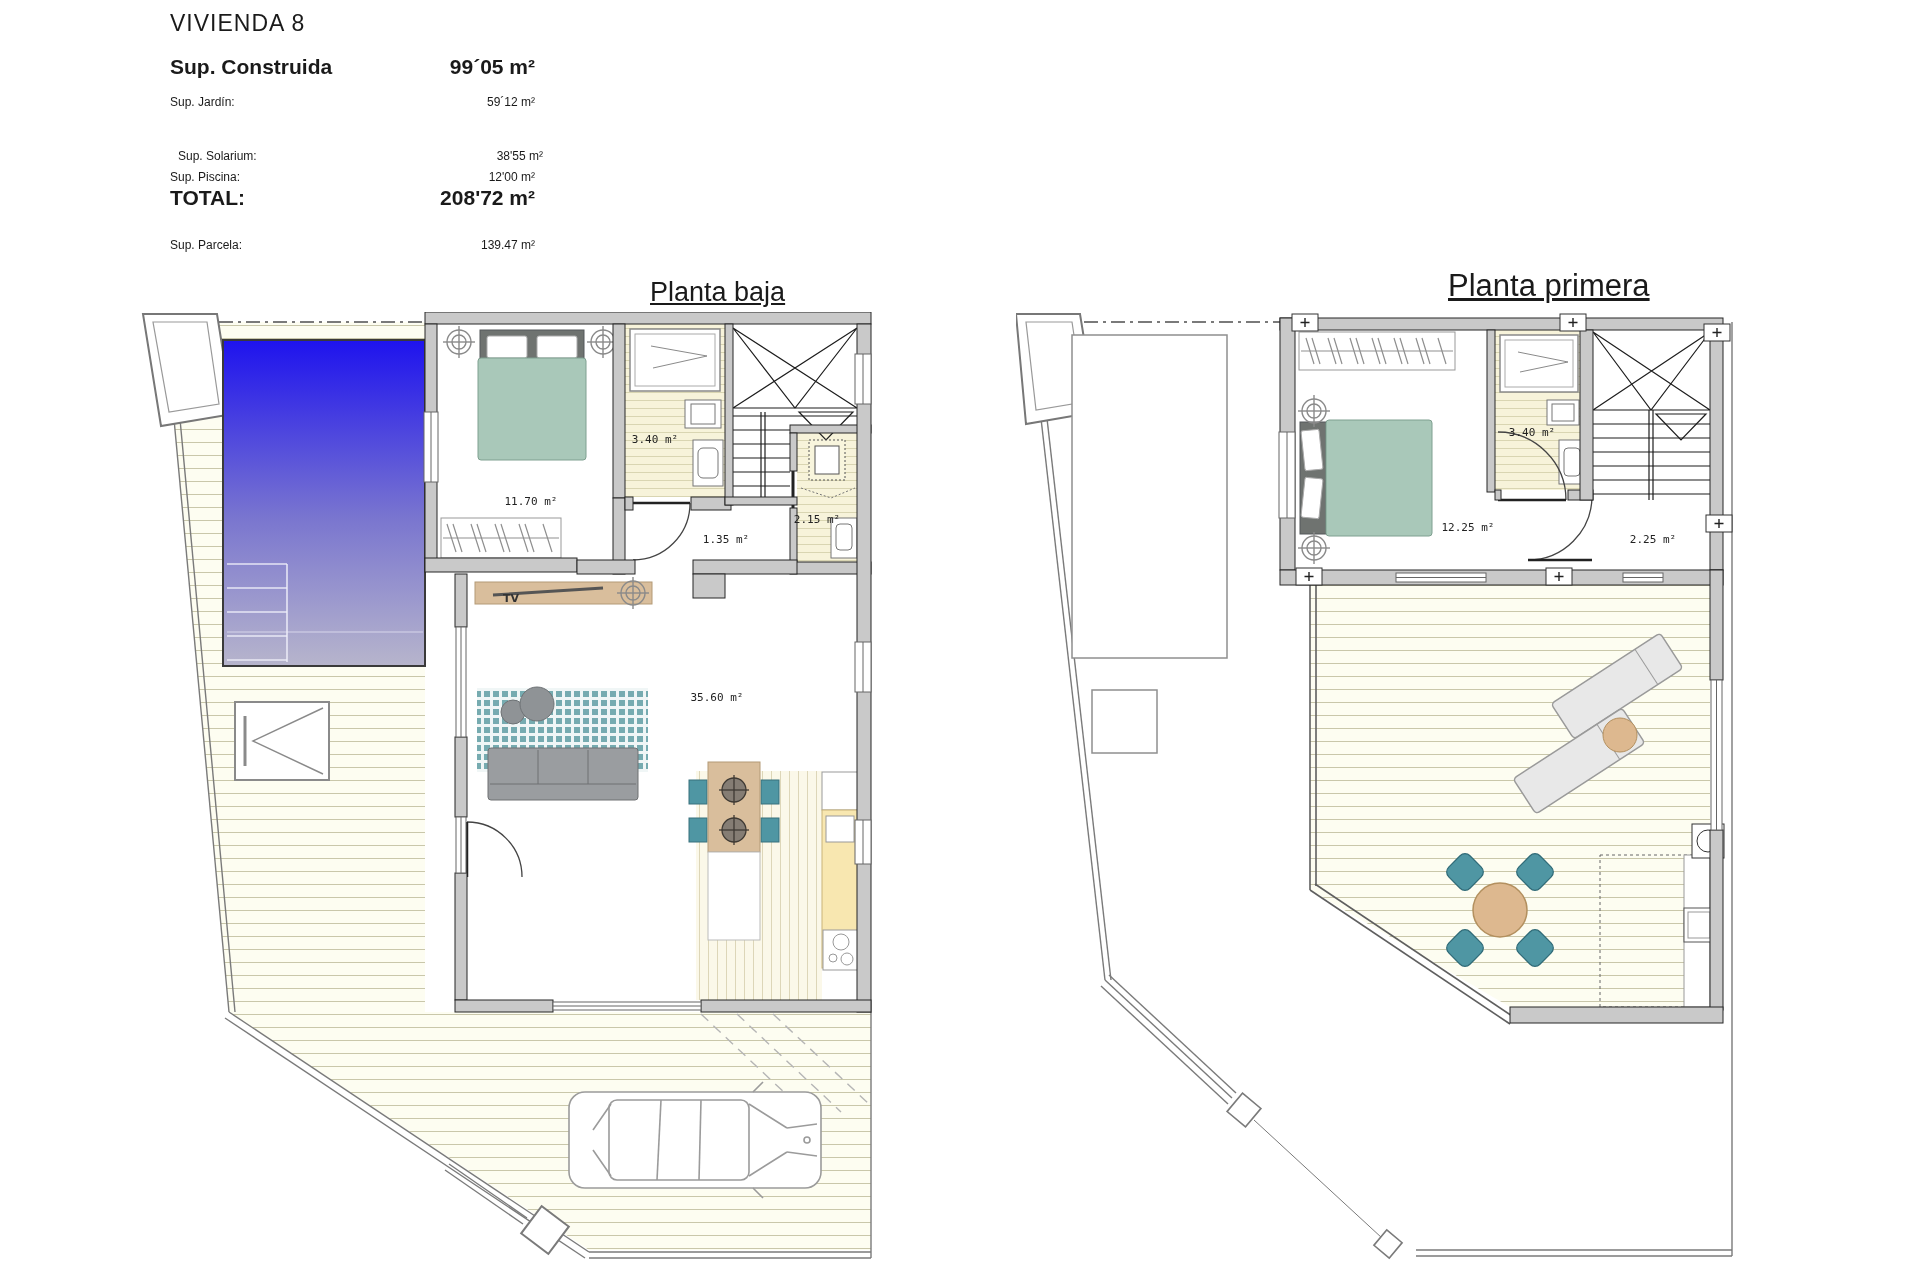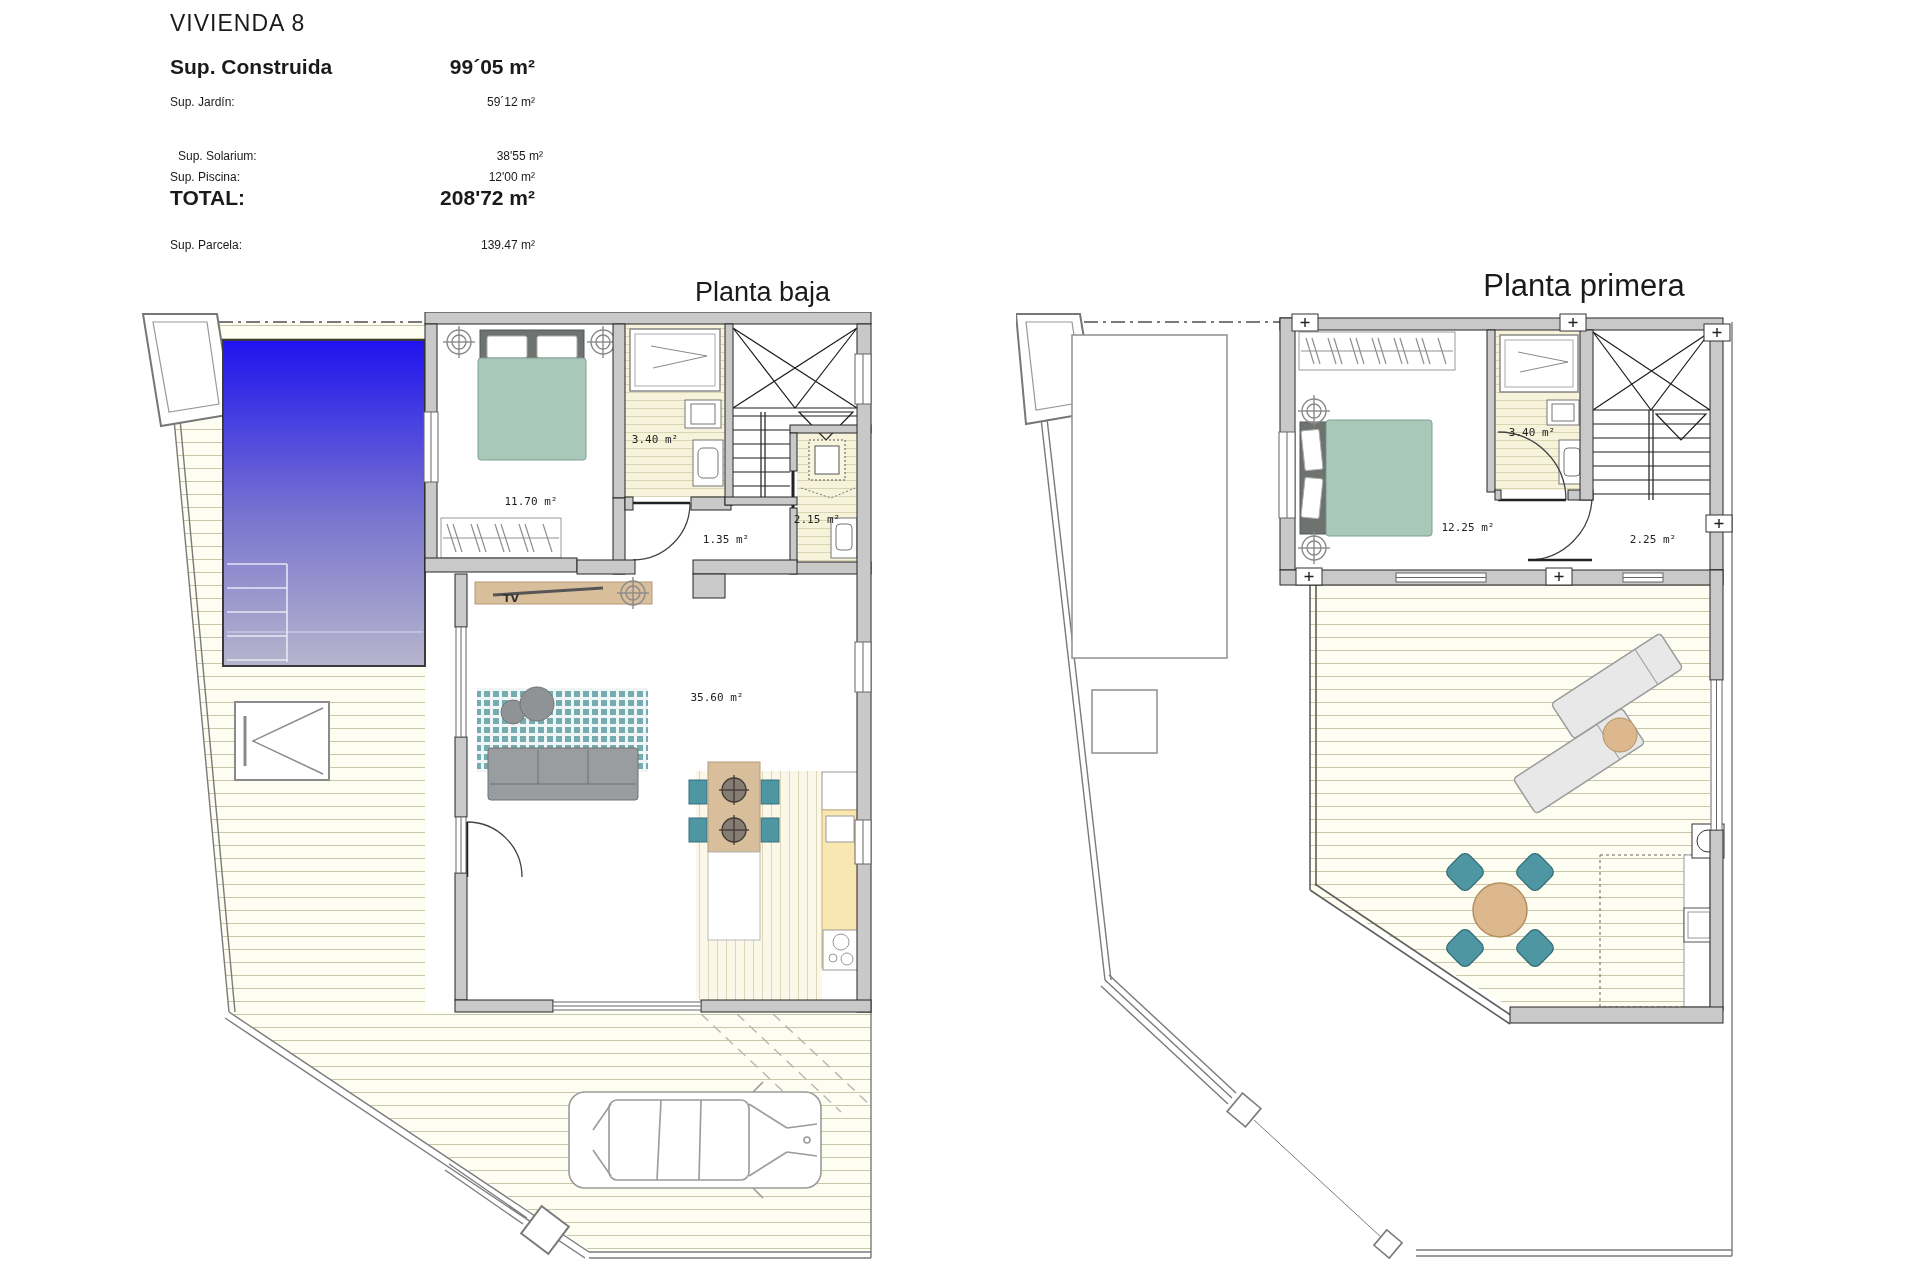--- a/index.html
+++ b/index.html
@@ -3,21 +3,21 @@
 <meta charset="utf-8">
 <style>
   html,body{margin:0;padding:0;background:#ffffff;}
   #canvas{position:relative;width:1920px;height:1280px;background:#fff;overflow:hidden;
           font-family:"Liberation Sans", sans-serif;color:#1a1a1a;}
   .hdr-row{position:absolute;left:170px;width:365px;display:flex;justify-content:space-between;}
   .hdr-title{position:absolute;left:170px;top:10px;font-size:23px;letter-spacing:1px;}
   .b{font-weight:bold;}
   .sm{font-size:12px;}
   .md{font-size:21px;}
-  .plan-title{position:absolute;text-align:center;}
+  .plan-title{position:absolute;text-align:left;text-decoration:underline;}
   #title-baja{left:650px;top:277px;width:225px;font-size:27px;}
   #title-primera{left:1448px;top:268px;width:272px;font-size:31px;}
   svg{position:absolute;}
   svg text.room{font-family:"DejaVu Sans Mono", monospace;font-size:11px;fill:#222;}
   svg text.tv{font-family:"DejaVu Sans", sans-serif;font-size:11px;fill:#333;font-weight:bold;}
 </style>
 </head>
 <body>
 
 <div id="canvas">

